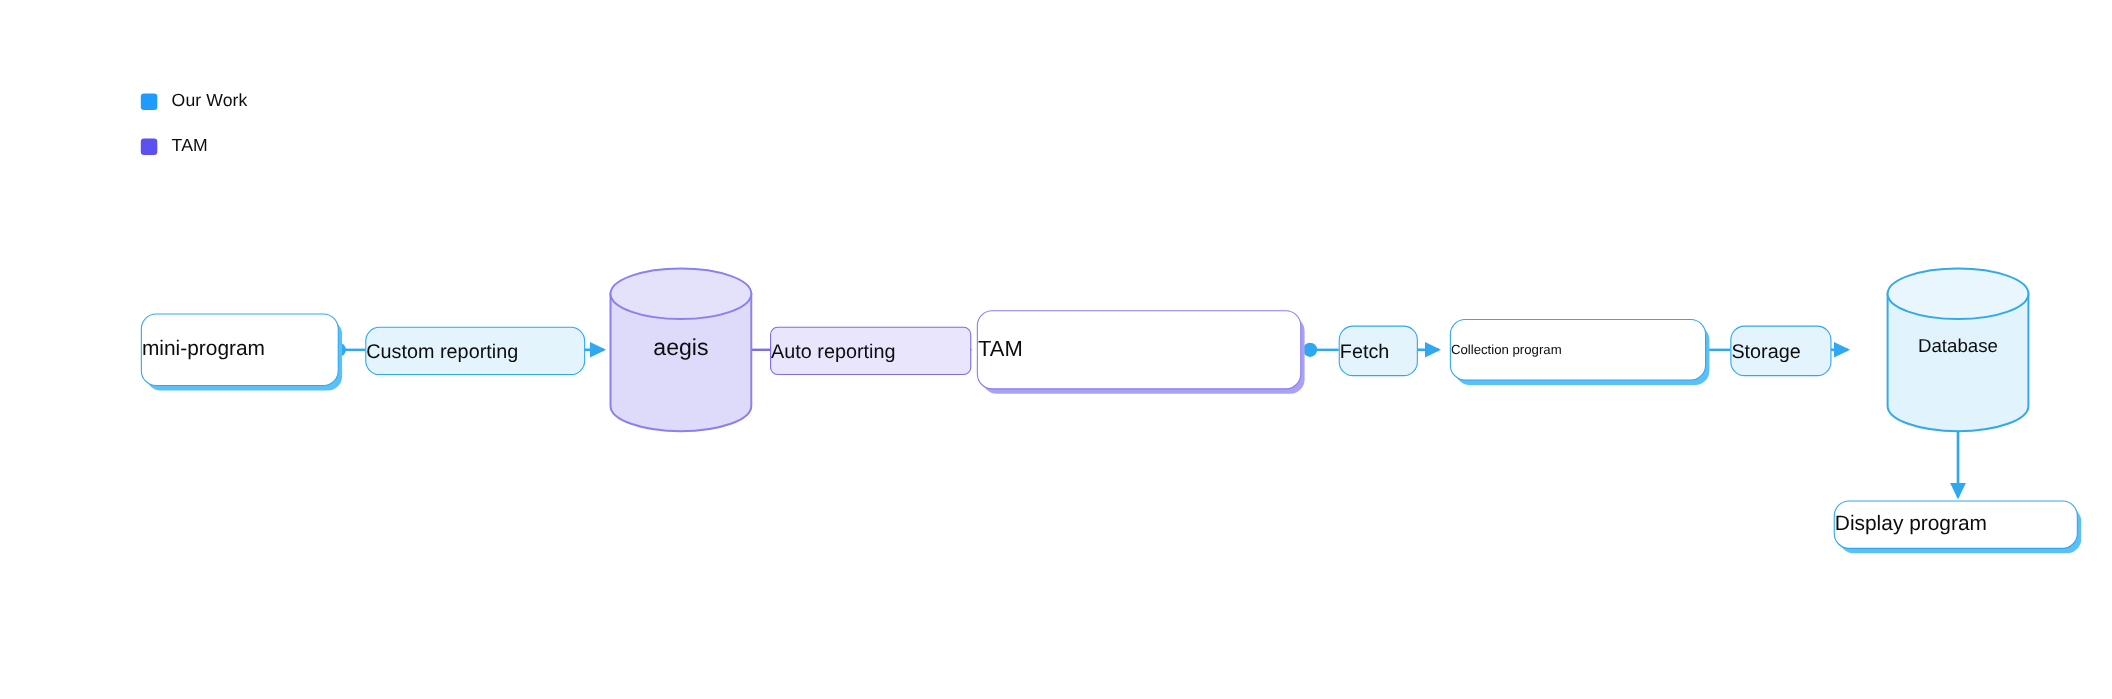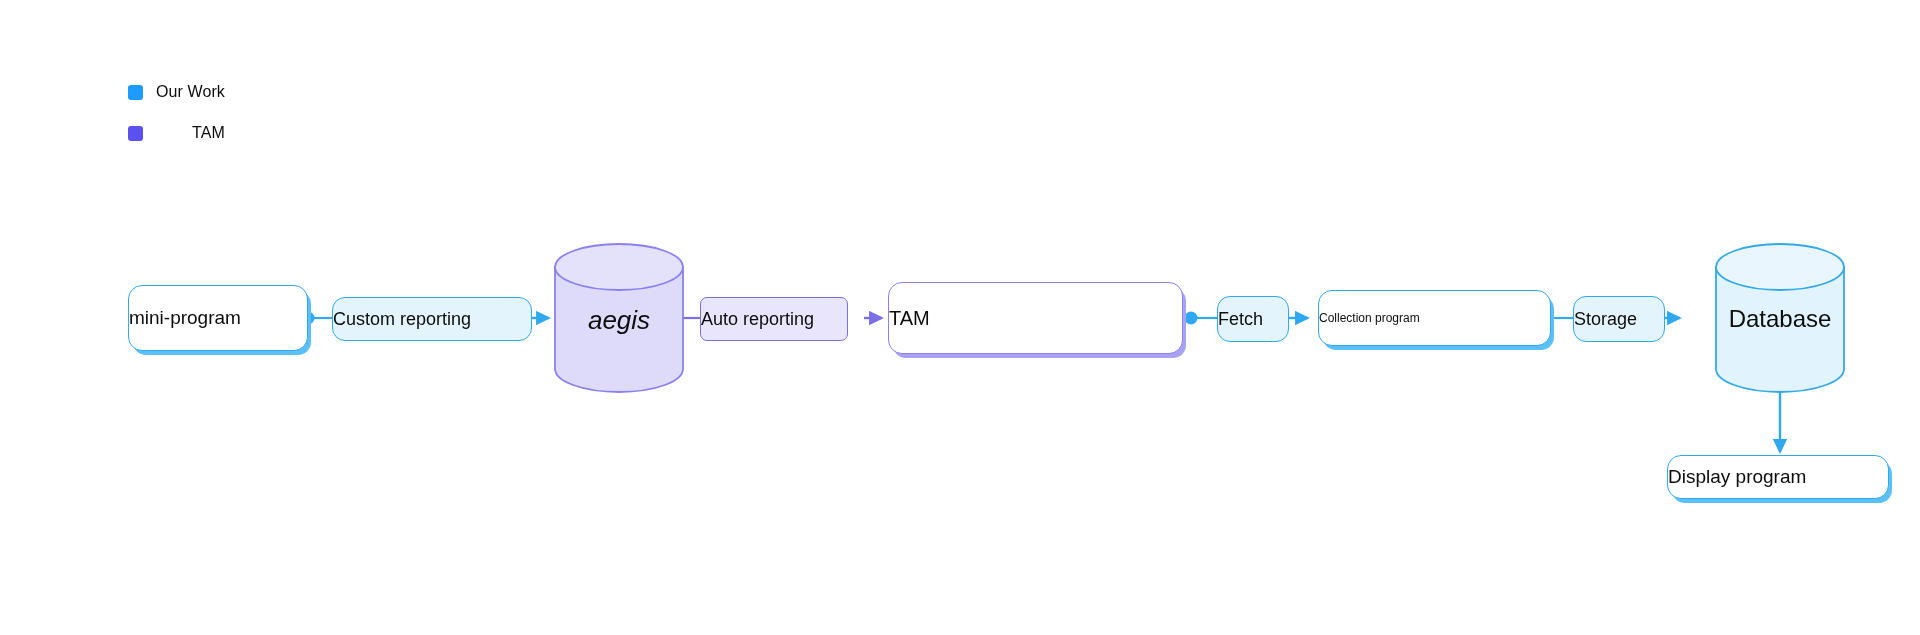--- a/index.html
+++ b/index.html
@@ -26,21 +26,20 @@
   .legend {
     position: absolute;
     left: 128px;
     top: 80px;
   }
   .legend-row {
     display: flex;
     align-items: center;
     height: 24px;
     margin-bottom: 17px;
-    justify-content: space-between;
   }
   .legend-swatch {
     width: 15px;
     height: 15px;
     border-radius: 3px;
     margin-right: 13px;
   }
   .legend-label {
     font-size: 16px;
     color: #0d0d0d;
@@ -179,24 +178,24 @@
 
   <div class="node node-chip-blue" style="left:332px; top:297px; width:200px; height:44px; font-size:18px;">
     <span>Custom reporting</span>
   </div>
 
   <div class="cyl" style="left:553px; top:242px; width:132px; height:152px;">
     <svg width="132" height="152" viewBox="0 0 132 152" xmlns="http://www.w3.org/2000/svg">
       <path d="M2,25 L2,127 A64,23 0 0 0 130,127 L130,25 Z" fill="#dedbfa" stroke="#8b80ef" stroke-width="1.8"></path>
       <ellipse cx="66" cy="25" rx="64" ry="23" fill="#e4e1fb" stroke="#8b80ef" stroke-width="1.8"></ellipse>
     </svg>
-    <span class="cyl-label" style="top:63px; left:0; font-size:26px;font-style:italic;">aegis</span>
-  </div>
-
-  <div class="node node-chip-purple" style="left:700px; top:297px; width:148px; height:44px; font-size:18px;">
+    <span class="cyl-label" style="top:63px; left:0; font-size:21px;">aegis</span>
+  </div>
+
+  <div class="node node-chip-purple" style="left:700px; top:297px; width:183px; height:44px; font-size:18px;">
     <span>Auto reporting</span>
   </div>
 
   <div class="node node-white-purple" style="left:888px; top:282px; width:295px; height:72px; font-size:20px;">
     <span>TAM</span>
   </div>
 
   <div class="node node-chip-blue" style="left:1217px; top:296px; width:72px; height:46px; font-size:18px;">
     <span>Fetch</span>
   </div>
@@ -207,20 +206,20 @@
 
   <div class="node node-chip-blue" style="left:1573px; top:296px; width:92px; height:46px; font-size:18px;">
     <span>Storage</span>
   </div>
 
   <div class="cyl" style="left:1714px; top:242px; width:132px; height:152px;">
     <svg width="132" height="152" viewBox="0 0 132 152" xmlns="http://www.w3.org/2000/svg">
       <path d="M2,25 L2,127 A64,23 0 0 0 130,127 L130,25 Z" fill="#e1f3fc" stroke="#33a9e8" stroke-width="1.8"></path>
       <ellipse cx="66" cy="25" rx="64" ry="23" fill="#e9f6fd" stroke="#33a9e8" stroke-width="1.8"></ellipse>
     </svg>
-    <span class="cyl-label" style="top:63px; left:0; font-size:24px;">Database</span>
+    <span class="cyl-label" style="top:63px; left:0; font-size:17px;">Database</span>
   </div>
 
   <div class="node node-white-blue" style="left:1667px; top:455px; width:222px; height:44px; font-size:19px;">
     <span>Display program</span>
   </div>
 
 </div>
 
 </body></html>

